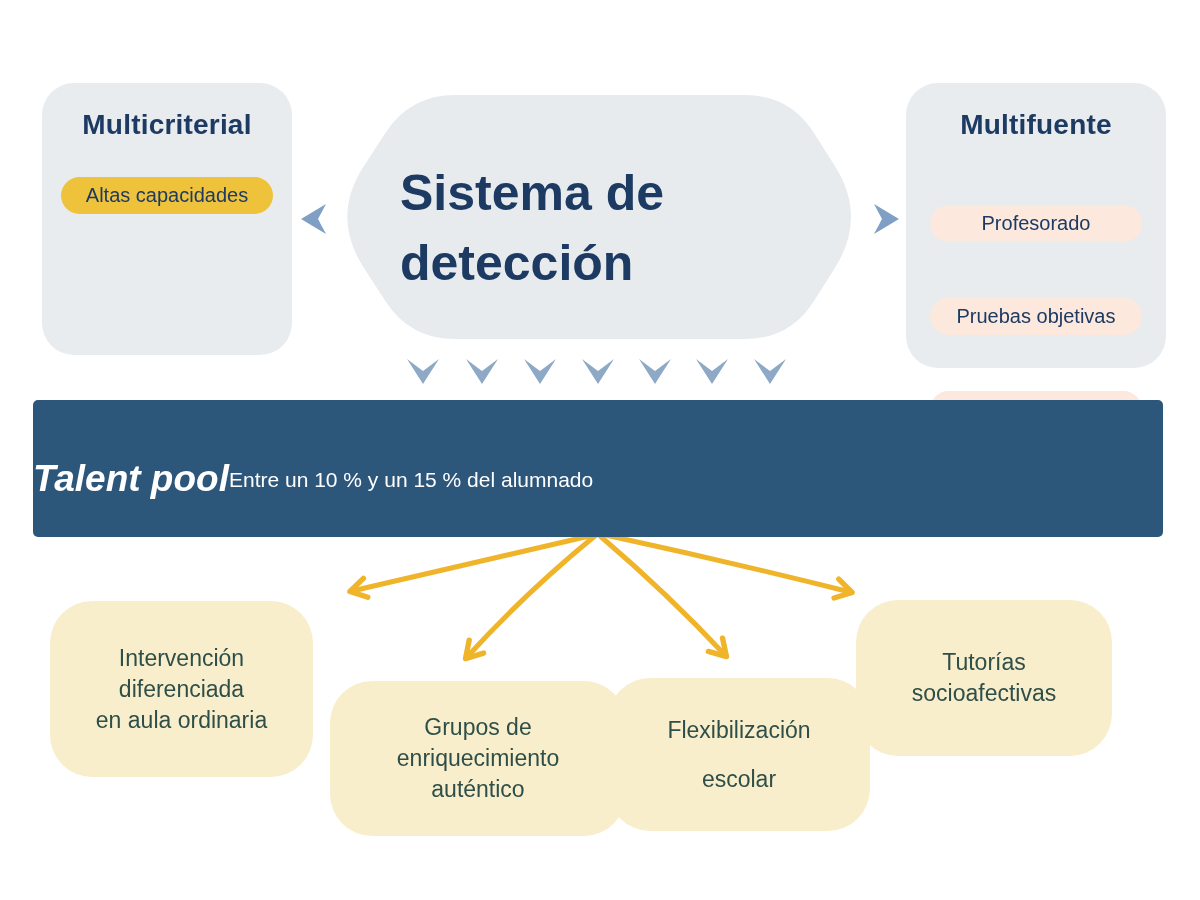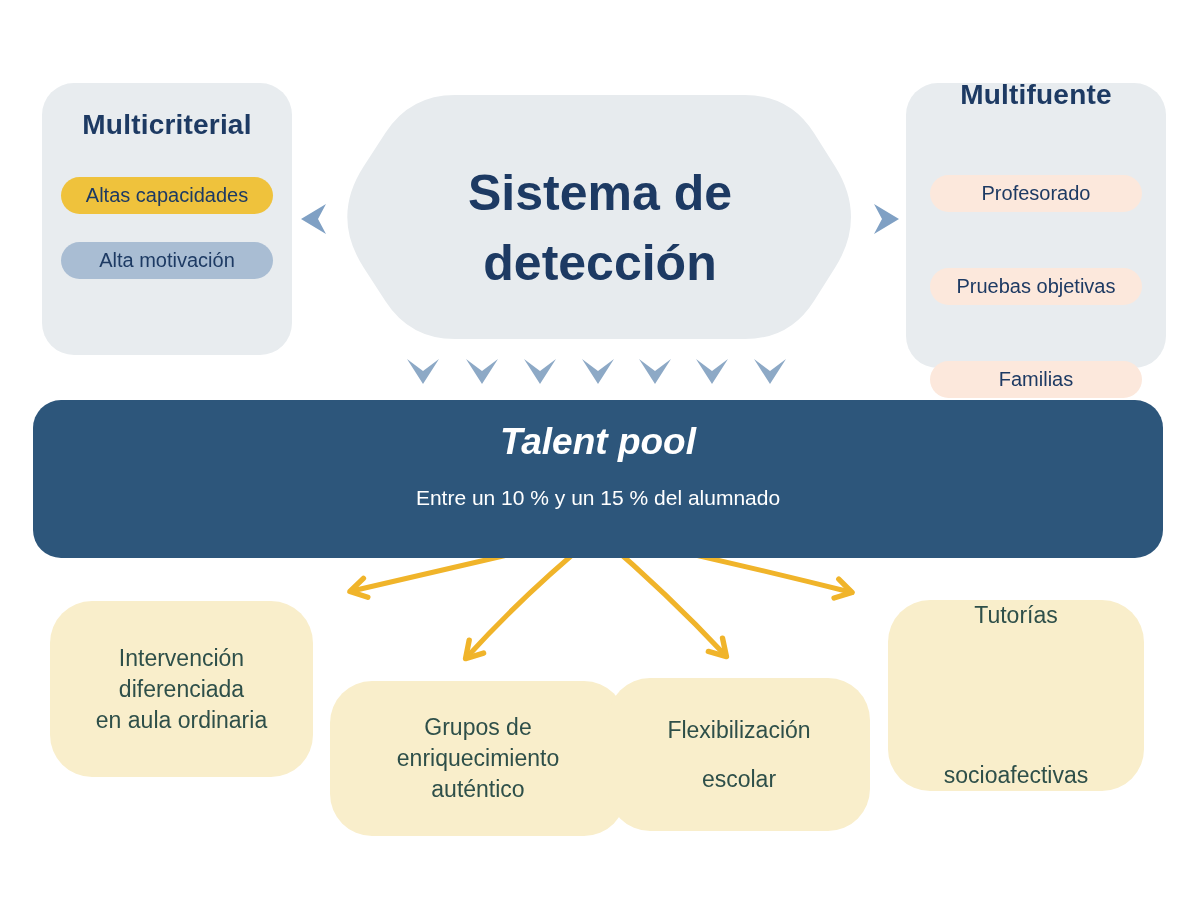--- a/index.html
+++ b/index.html
@@ -21,55 +21,55 @@
     position:relative;width:1200px;height:900px;background:#ffffff;overflow:hidden;
     font-family:"Liberation Sans", sans-serif;
   }
   .shapes{position:absolute;left:0;top:0;width:1200px;height:900px;}
 
   .panel{
     position:absolute;background:var(--panel-bg);border-radius:32px;
     display:flex;flex-direction:column;align-items:center;
   }
   .panel-left{left:42px;top:83px;width:250px;height:272px;}
-  .panel-right{left:906px;top:83px;width:260px;height:285px;justify-content:center;}
+  .panel-right{left:906px;top:83px;width:260px;height:285px;}
   .panel-title{
     margin-top:26px;font-size:28px;font-weight:bold;color:var(--navy);text-align:center;
     letter-spacing:0.2px;
   }
   .pill-stack{margin-top:36px;display:flex;flex-direction:column;gap:28px;align-items:center;}
   .pill{
     width:212px;height:37px;border-radius:19px;display:flex;align-items:center;justify-content:center;
     font-size:20px;color:var(--navy);
   }
   .pill-yellow{background:var(--pill-yellow);}
   .pill-blue{background:var(--pill-blue);}
   .pill-peach{background:var(--pill-peach);margin-top:28px;}
 
   .hex-title{
-    position:absolute;left:400px;top:158px;width:400px;text-align:center;
+    position:absolute;left:400px;top:158px;width:400px;
     font-size:50px;font-weight:bold;color:var(--navy);line-height:70px;
   }
 
   .talent-bar{
-    position:absolute;left:33px;top:400px;width:1130px;height:158px;border-radius:28px;
-    background:var(--bar-bg);display:flex;flex-direction:column;align-items:center;color:#ffffff;
+    position:absolute;left:33px;top:400px;width:1130px;height:137px;border-radius:5px;
+    background:var(--bar-bg);display:flex;flex-direction:row;align-items:center;color:#ffffff;
   }
   .talent-title{margin-top:20px;font-size:37px;font-weight:bold;font-style:italic;line-height:44px;}
   .talent-subtitle{margin-top:22px;font-size:21px;}
 
   .outcome{
     position:absolute;background:var(--cream);border-radius:42px;
     display:flex;flex-direction:column;align-items:center;justify-content:center;
     color:var(--outcome-text);font-size:23px;line-height:31px;text-align:center;
   }
   .outcome-1{left:50px;top:601px;width:263px;height:176px;}
   .outcome-2{left:330px;top:681px;width:296px;height:155px;}
   .outcome-3{left:608px;top:678px;width:262px;height:153px;gap:18px;}
-  .outcome-4{left:888px;top:600px;width:256px;height:191px;justify-content:space-between;}
+  .outcome-4{left:856px;top:600px;width:256px;height:156px;}
 </style>
 </head>
 <body>
 
 <div class="canvas">
 
   <svg class="shapes" viewBox="0 0 1200 900">
     <defs>
       <marker id="yhead" markerUnits="userSpaceOnUse" markerWidth="28" markerHeight="28" viewBox="0 0 26 26" refX="19" refY="13" orient="auto">
         <path d="M6,4 L21,13 L6,22" fill="none" stroke="#f0b42a" stroke-width="5" stroke-linecap="round" stroke-linejoin="round"></path>
@@ -98,21 +98,20 @@
       <path d="M 596,535 Q 524,594 467,657" marker-end="url(#yhead)"></path>
       <path d="M 599,535 Q 668,594 725,655" marker-end="url(#yhead)"></path>
       <path d="M 601,534 Q 726,561 850,592" marker-end="url(#yhead)"></path>
     </g>
   </svg>
 
   <div class="panel panel-left">
     <div class="panel-title">Multicriterial</div>
     <div class="pill-stack">
       <div class="pill pill-yellow">Altas capacidades</div>
-      <div class="pill pill-blue">Alta motivación</div>
     </div>
   </div>
 
   <div class="hex-title">
     <div>Sistema de</div>
     <div>detección</div>
   </div>
 
   <div class="panel panel-right">
     <div class="panel-title">Multifuente</div>

